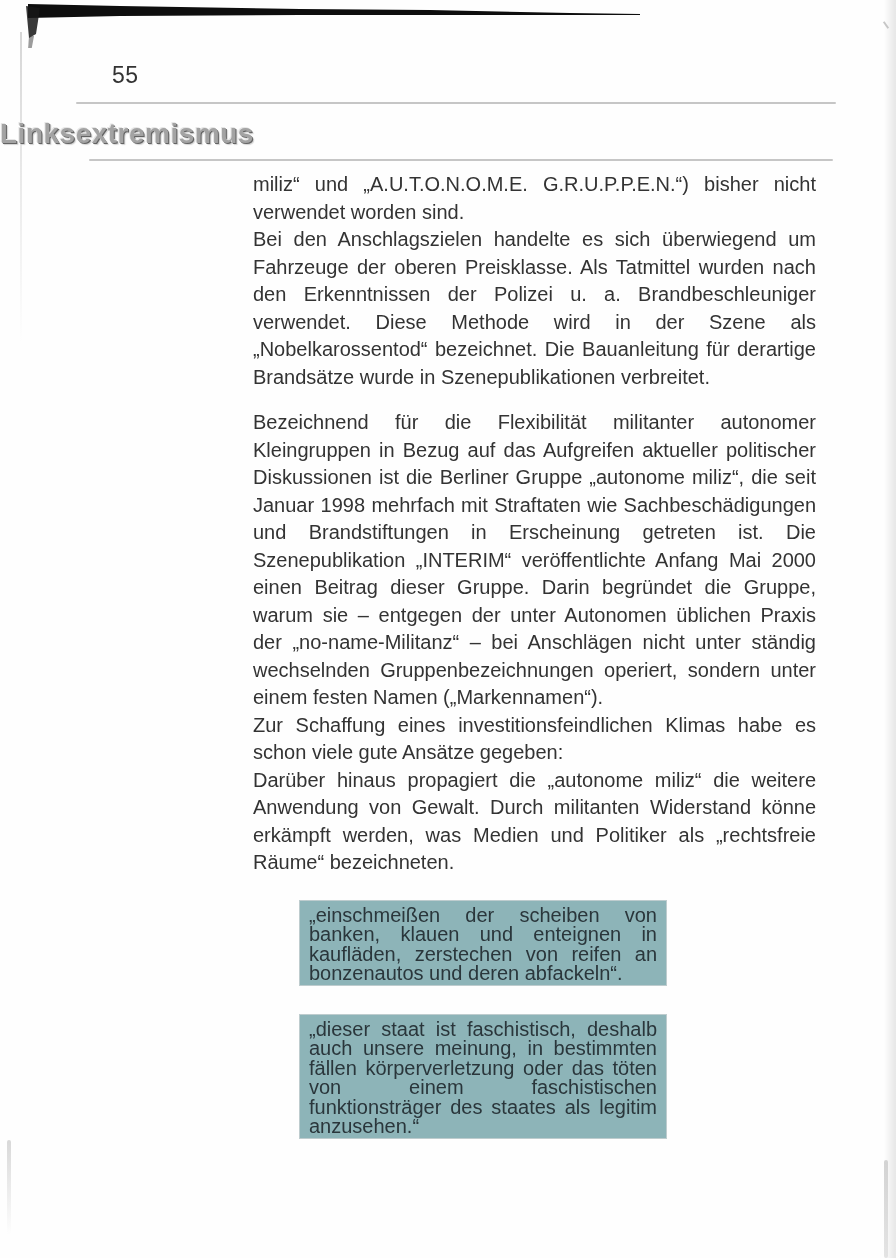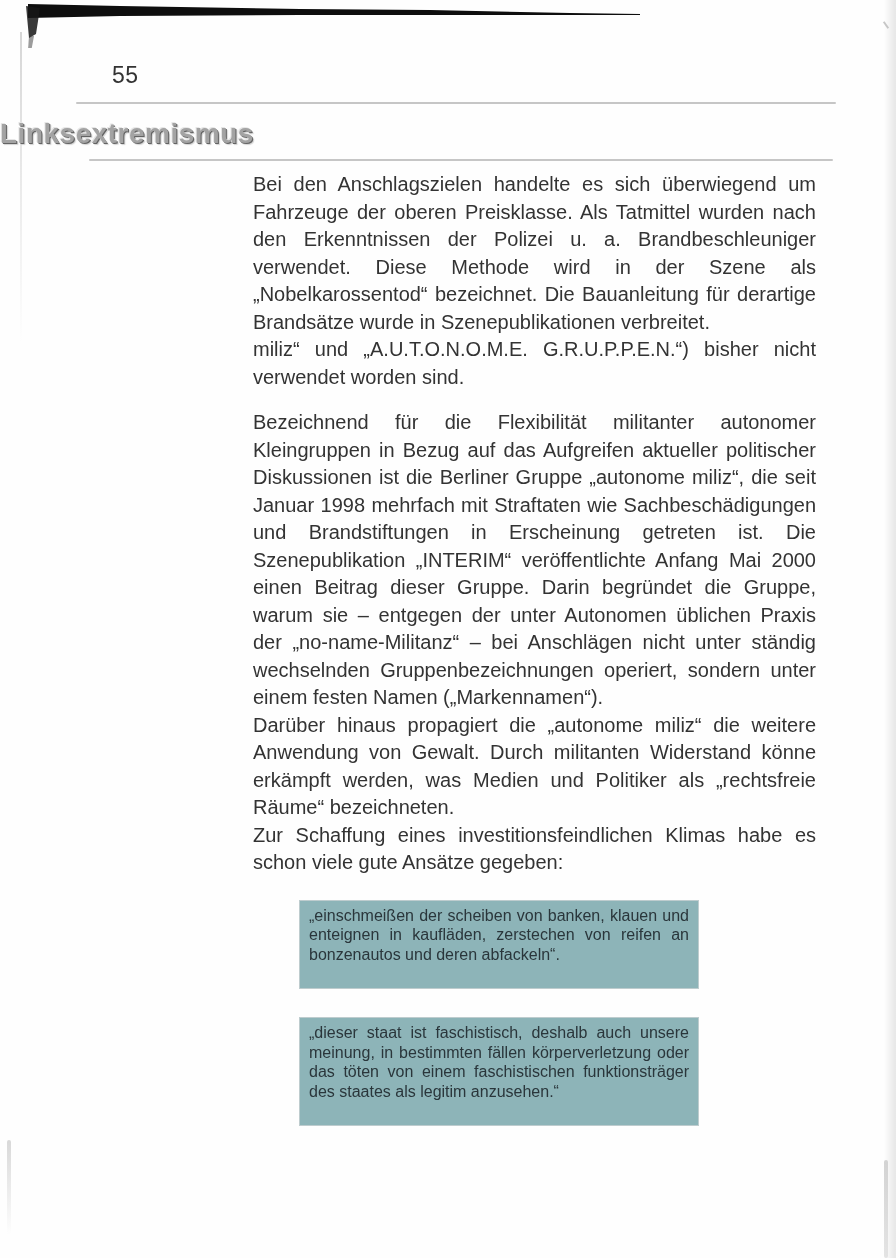--- a/index.html
+++ b/index.html
@@ -63,24 +63,24 @@
     font-size: 20px; line-height: 27.5px;
     color: #333333;
     text-align: justify;
   }
   .body-col p { margin: 0; }
   .para-gap { height: 18px; }
   .quote {
     background: #8db4b8;
     box-shadow: 0 0 0 1px rgba(73,112,117,.35);
     color: #2a363b;
-    width: 398px;
+    width: 366px;
     margin-left: 47px;
-    padding: 5px 9px 24px 9px;
-    font-size: 16px;
+    padding: 5px 9px 1px 9px;
+    font-size: 20px;
     line-height: 19.5px;
     text-align: justify;
   }
   .quote-1 { margin-top: 24px; margin-bottom: 30px; }
   .quote-2 { margin-top: 23px; }
 </style>
 </head>
 <body>
 
 <div class="page">
@@ -95,23 +95,23 @@
   <div class="edge-left-bottom"></div>
   <div class="edge-right-bottom"></div>
   <div class="tick-top-right"></div>
 
   <div class="page-number">55</div>
   <div class="rule rule-top"></div>
   <div class="section-header">Linksextremismus</div>
   <div class="rule rule-bottom"></div>
 
   <div class="body-col">
+    <p>miliz“ und „A.U.T.O.N.O.M.E. G.R.U.P.P.E.N.“) bisher nicht verwendet worden sind.</p>
     <p>Bei den Anschlagszielen handelte es sich überwiegend um Fahrzeuge der oberen Preisklasse. Als Tatmittel wurden nach den Erkenntnissen der Polizei u. a. Brandbeschleuniger verwendet. Diese Methode wird in der Szene als „Nobelkarossentod“ bezeichnet. Die Bauanleitung für derartige Brandsätze wurde in Szenepublikationen verbreitet.</p>
-    <p>miliz“ und „A.U.T.O.N.O.M.E. G.R.U.P.P.E.N.“) bisher nicht verwendet worden sind.</p>
     <div class="para-gap"></div>
     <p>Bezeichnend für die Flexibilität militanter autonomer Kleingruppen in Bezug auf das Aufgreifen aktueller politischer Diskussionen ist die Berliner Gruppe „autonome miliz“, die seit Januar 1998 mehrfach mit Straftaten wie Sachbeschädigungen und Brandstiftungen in Erscheinung getreten ist. Die Szenepublikation „INTERIM“ veröffentlichte Anfang Mai 2000 einen Beitrag dieser Gruppe. Darin begründet die Gruppe, warum sie – entgegen der unter Autonomen üblichen Praxis der „no-name-Militanz“ – bei Anschlägen nicht unter ständig wechselnden Gruppenbezeichnungen operiert, sondern unter einem festen Namen („Markennamen“).</p>
+    <p>Zur Schaffung eines investitionsfeindlichen Klimas habe es schon viele gute Ansätze gegeben:</p>
     <p>Darüber hinaus propagiert die „autonome miliz“ die weitere Anwendung von Gewalt. Durch militanten Widerstand könne erkämpft werden, was Medien und Politiker als „rechtsfreie Räume“ bezeichneten.</p>
-    <p>Zur Schaffung eines investitionsfeindlichen Klimas habe es schon viele gute Ansätze gegeben:</p>
     <div class="quote quote-1">„einschmeißen der scheiben von banken, klauen und enteignen in kaufläden, zerstechen von reifen an bonzenautos und deren abfackeln“.</div>
     <div class="quote quote-2">„dieser staat ist faschistisch, deshalb auch unsere meinung, in bestimmten fällen körperverletzung oder das töten von einem faschistischen funktionsträger des staates als legitim anzusehen.“</div>
   </div>
 
 </div>
 
 </body></html>

